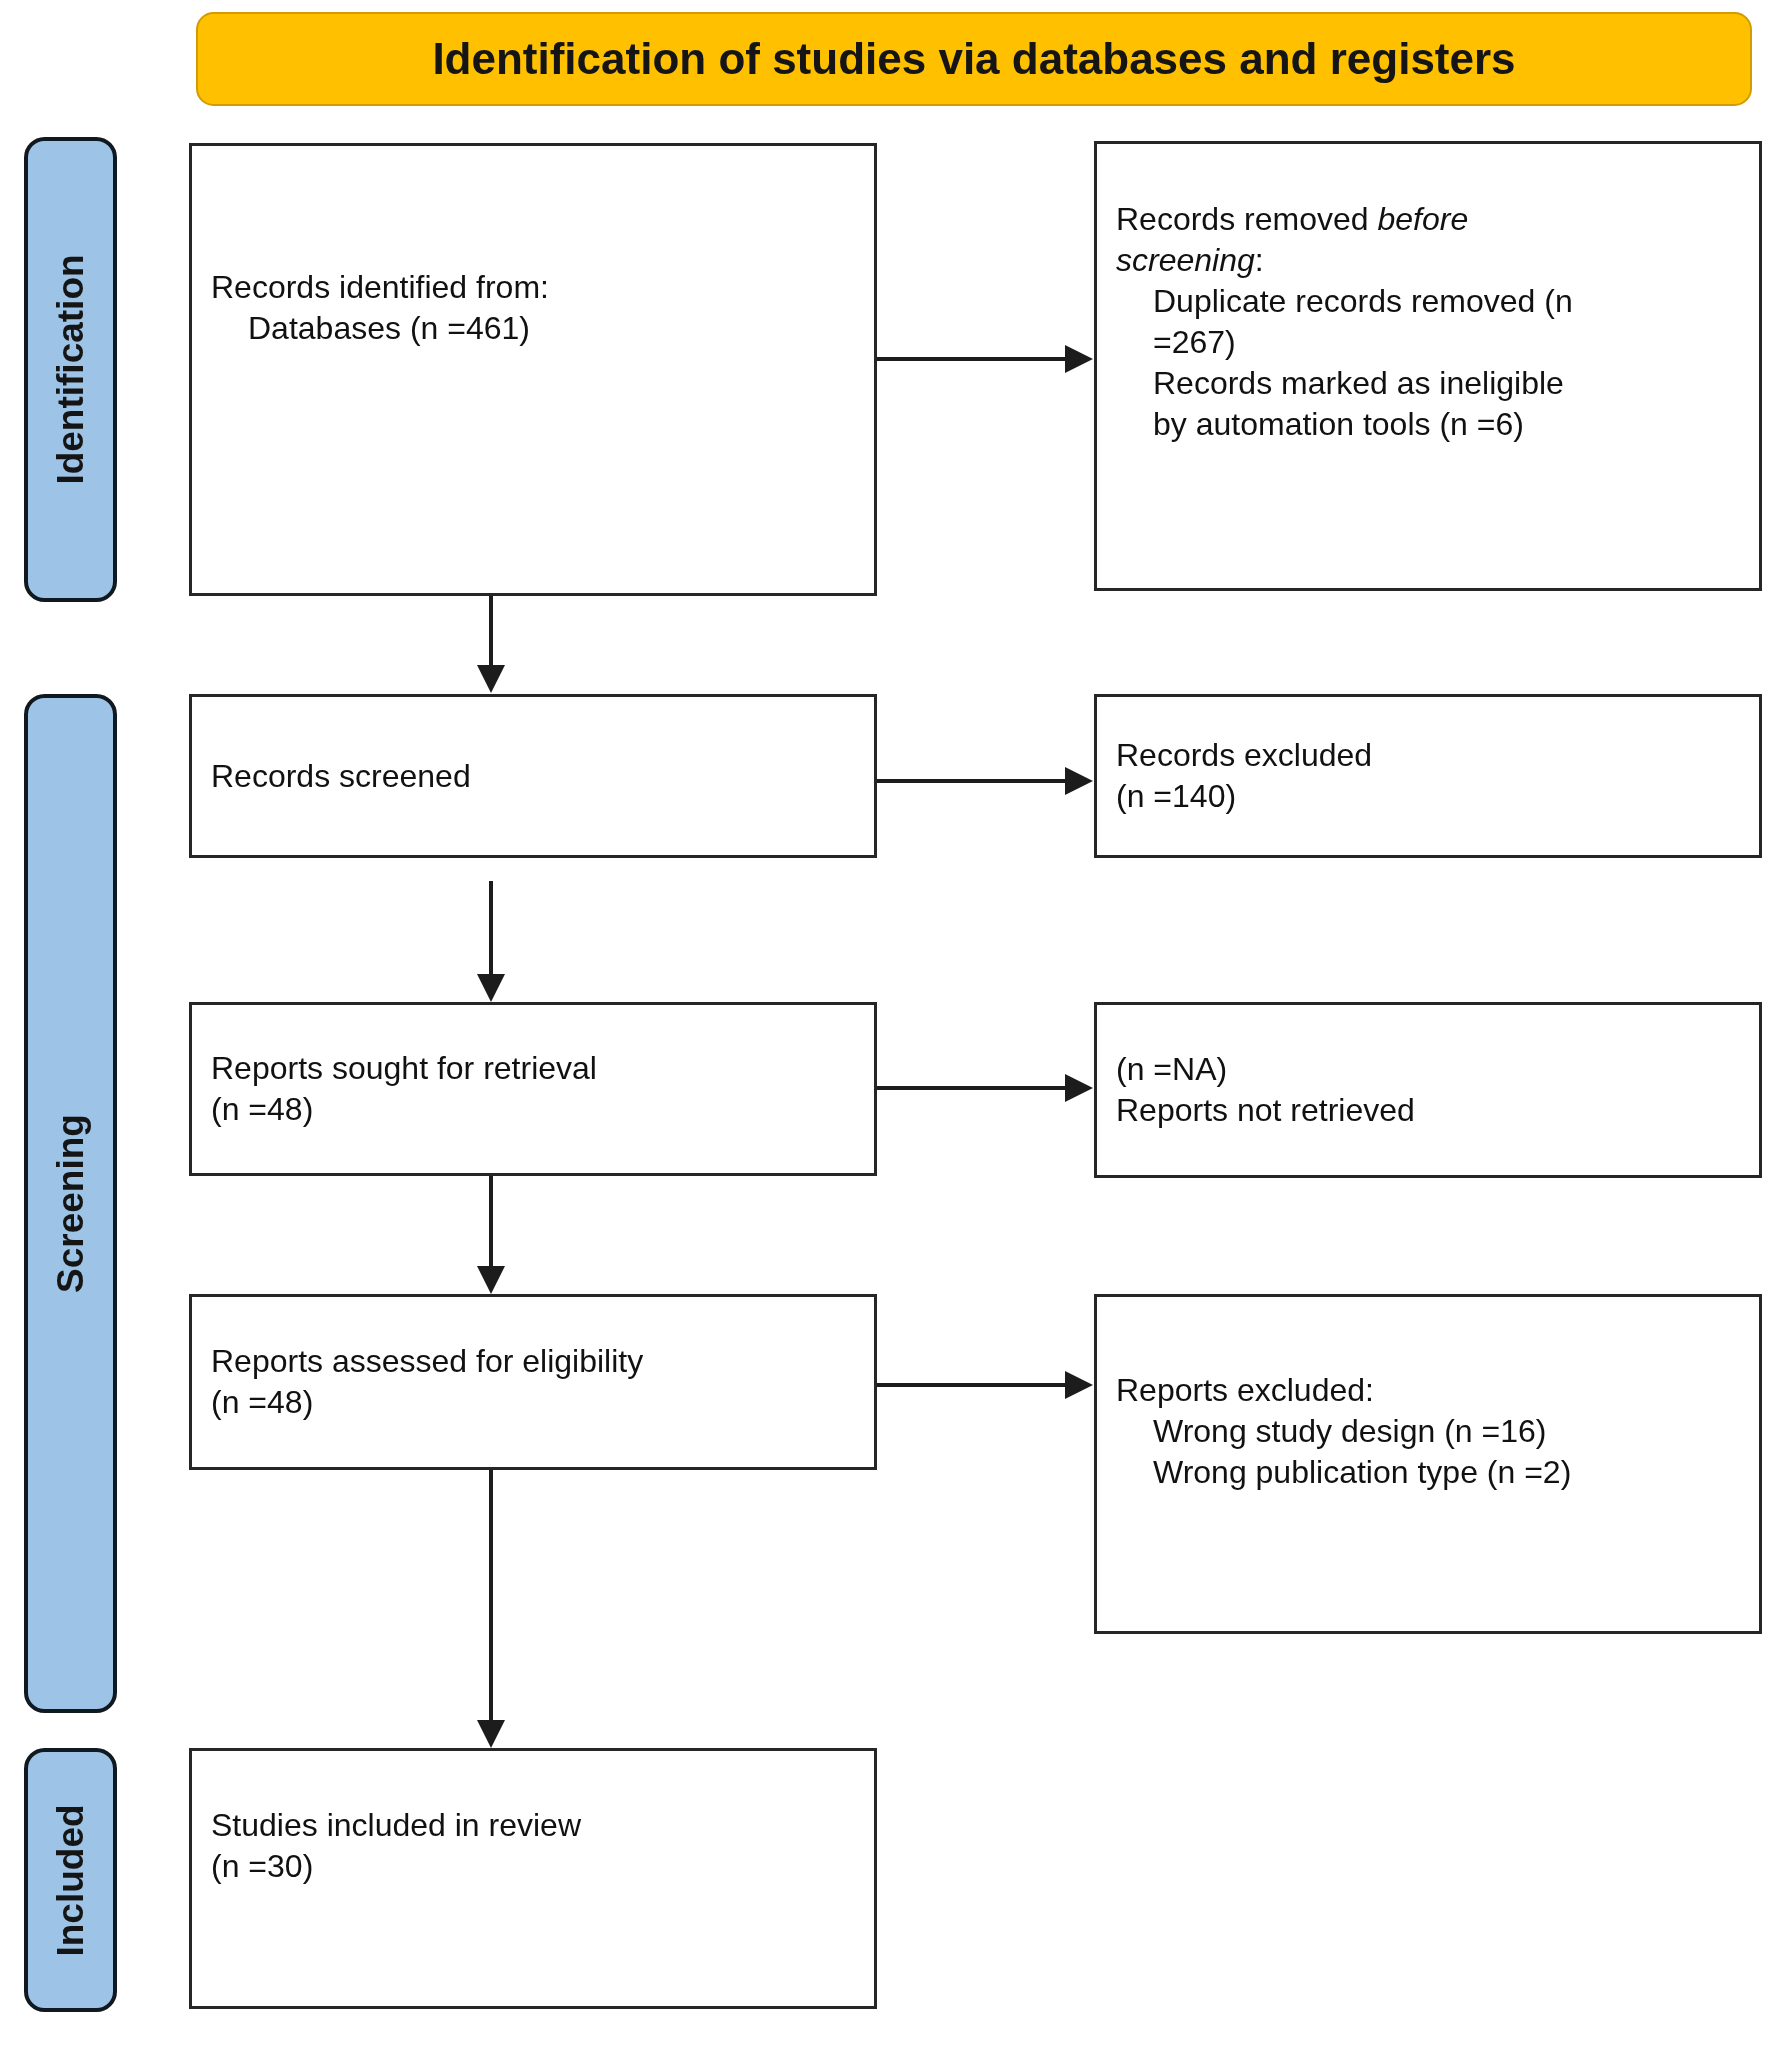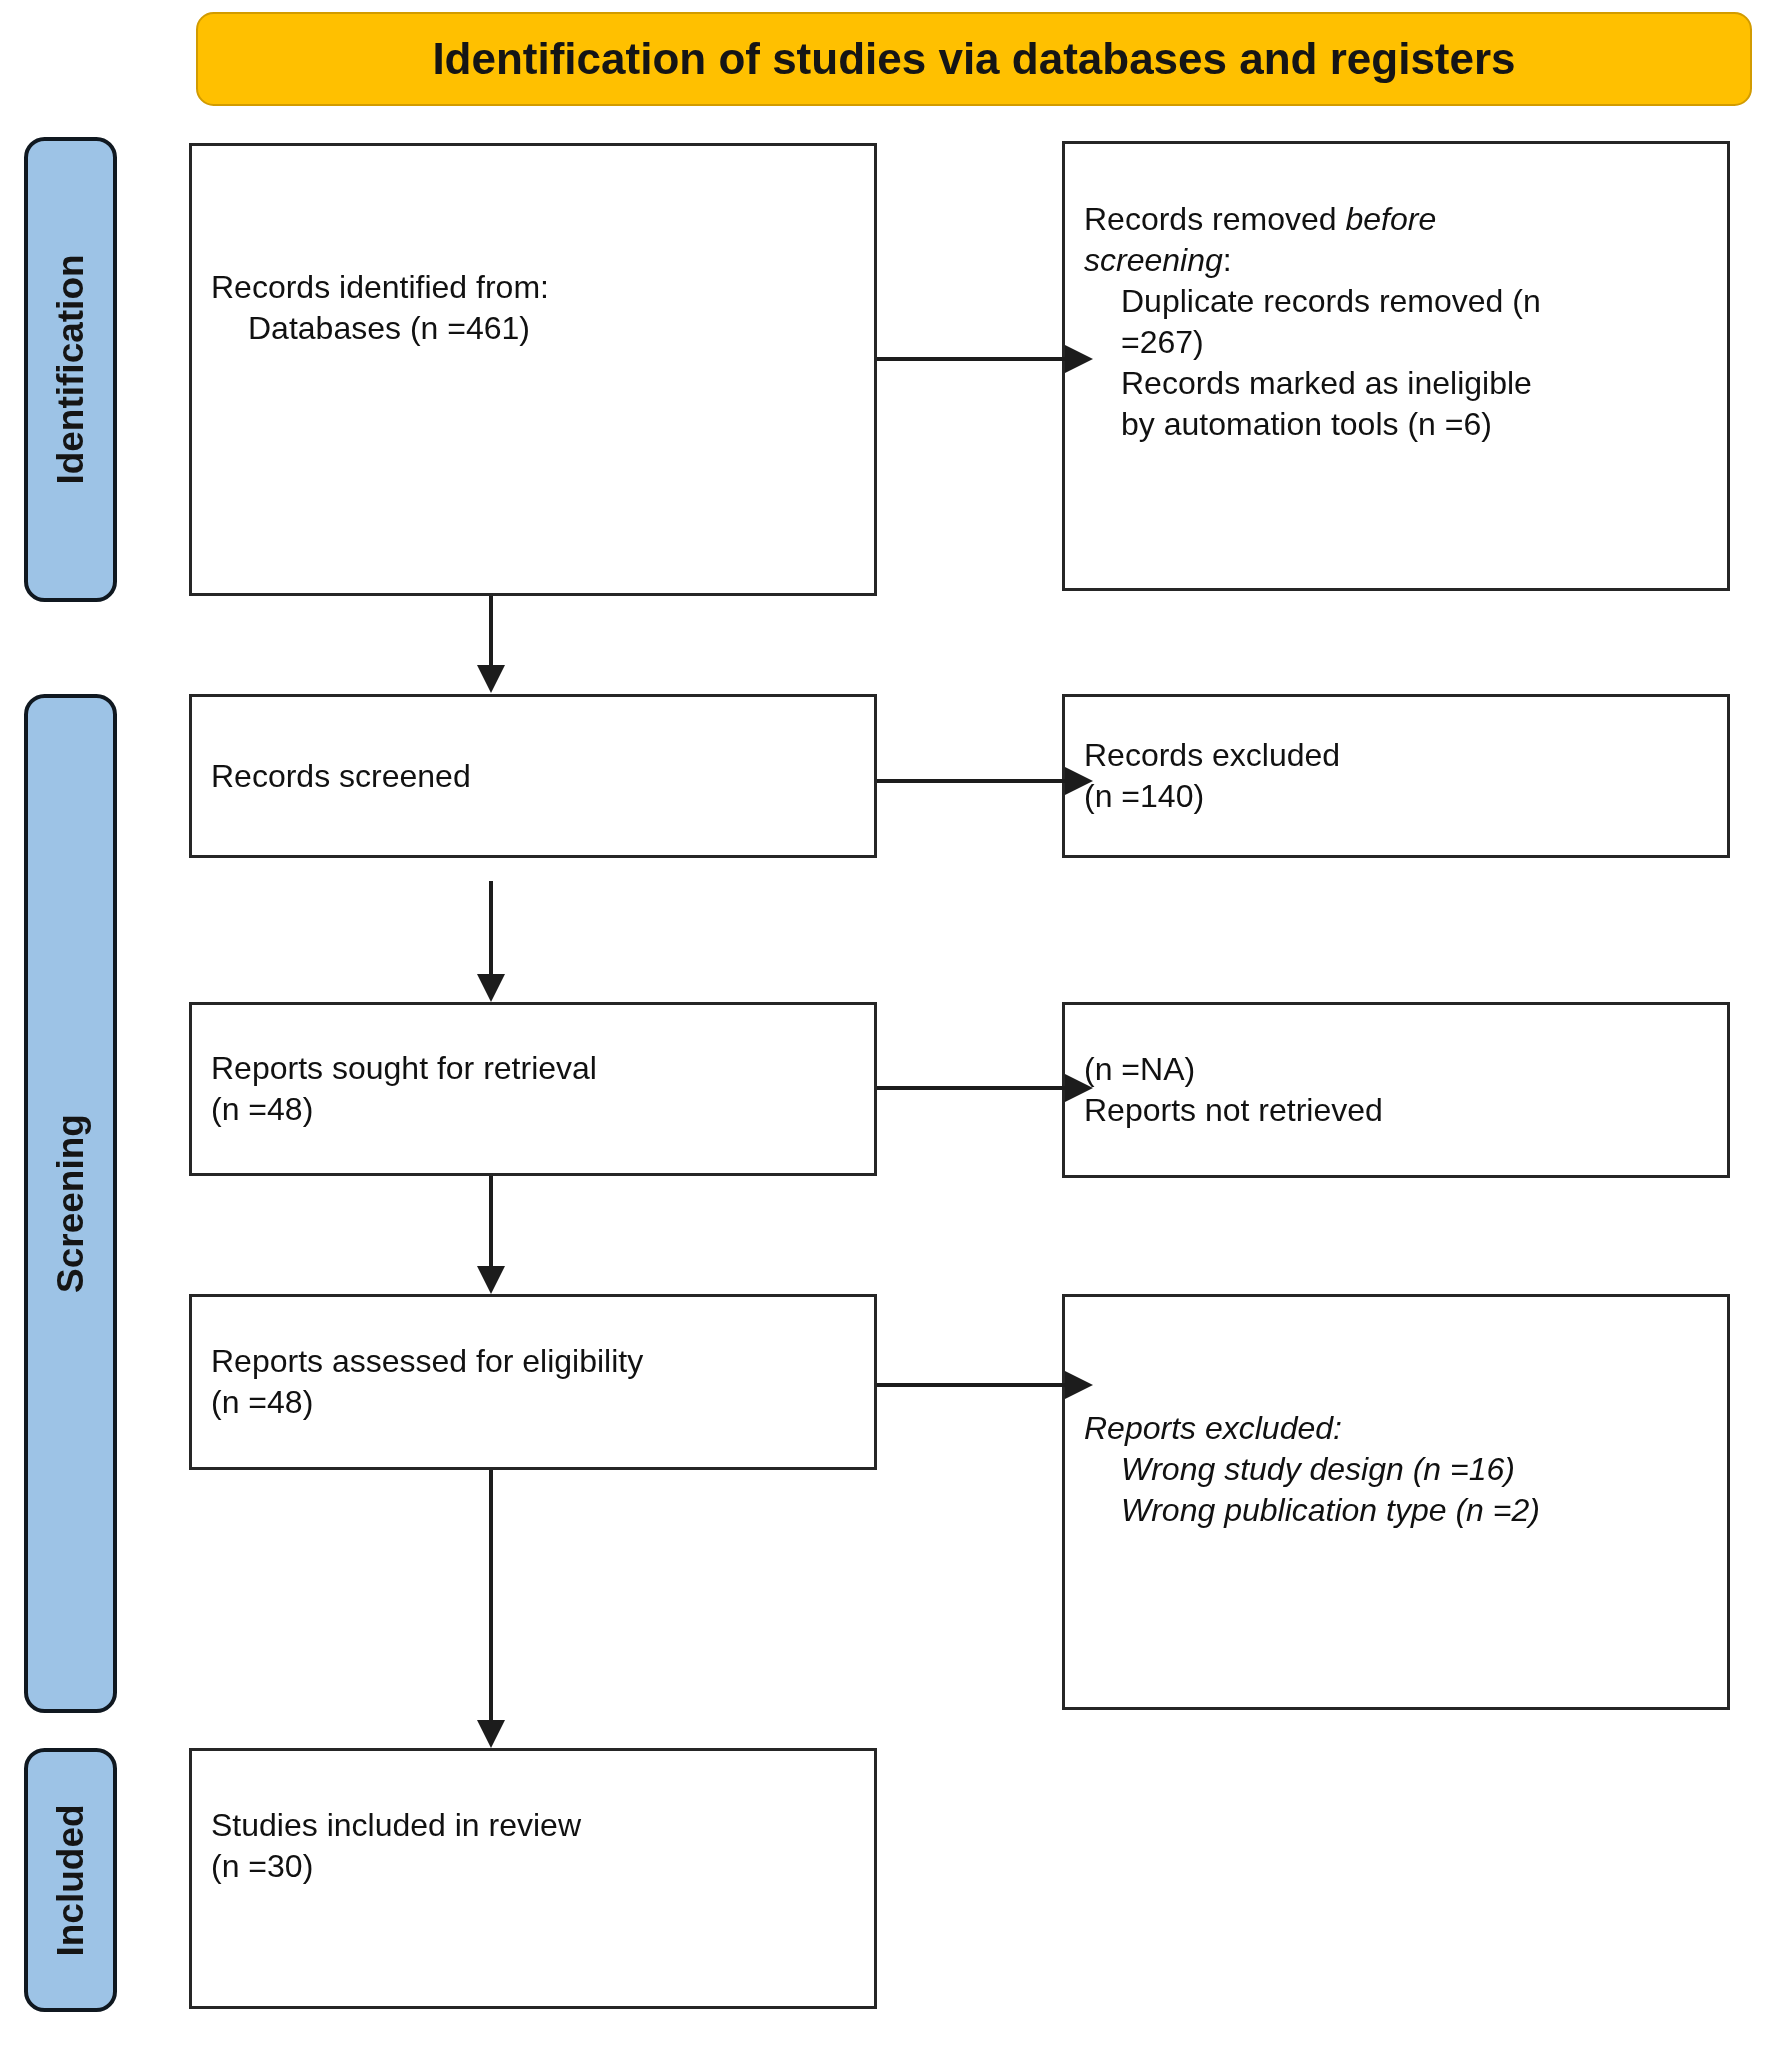--- a/index.html
+++ b/index.html
@@ -33,28 +33,28 @@
   .stage-identification{top:137px; height:465px;}
   .stage-screening{top:694px; height:1019px;}
   .stage-included{top:1748px; height:264px;}
   .node{
     position:absolute; background:#ffffff;
     border:3.7px solid var(--box_border); box-sizing:border-box;
     display:flex; flex-direction:column; justify-content:center;
     padding:7.3px 37px 7.3px 19px;
   }
   .col-left{left:189px; width:688px;}
-  .col-right{left:1062px; width:668px;}
+  .col-right{left:1094px; width:668px;}
   .b1{top:143px; height:453px;}
   .r1{top:141px; height:450px;}
   .b2,.r2{top:694px; height:164px;}
   .b3{top:1002px; height:174px;}
   .r3{top:1002px; height:176px;}
   .b4{top:1294px; height:176px;}
-  .r4{top:1294px; height:416px;font-style:italic;}
+  .r4{top:1294px; height:340px;}
   .b5{top:1748px; height:261px;}
   .shift85{transform:translateY(-62px);}
   .shift60{transform:translateY(-44px);}
   .shift45{transform:translateY(-33px);}
   .indent{margin-left:37px;}
   .it{font-style:italic;}
   .varrow{position:absolute; width:4.4px; background:var(--arrow);}
   .varrow::after{
     content:""; position:absolute; left:50%; bottom:-26.4px; transform:translateX(-50%);
     border:14.7px solid transparent; border-bottom:0; border-top:28px solid var(--arrow);

